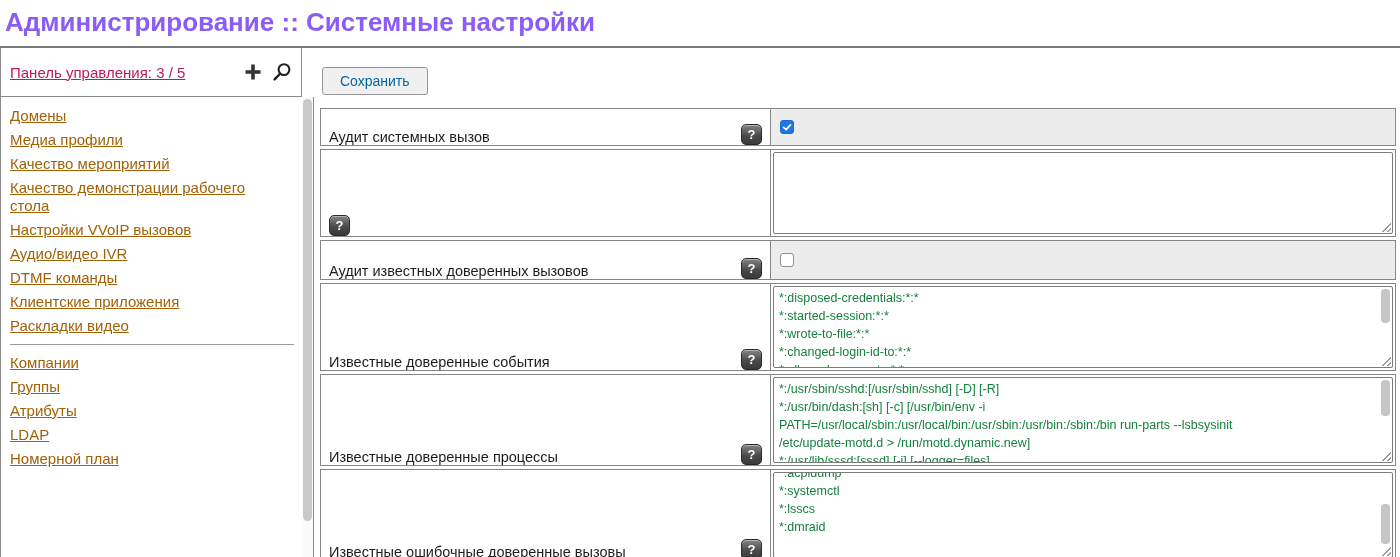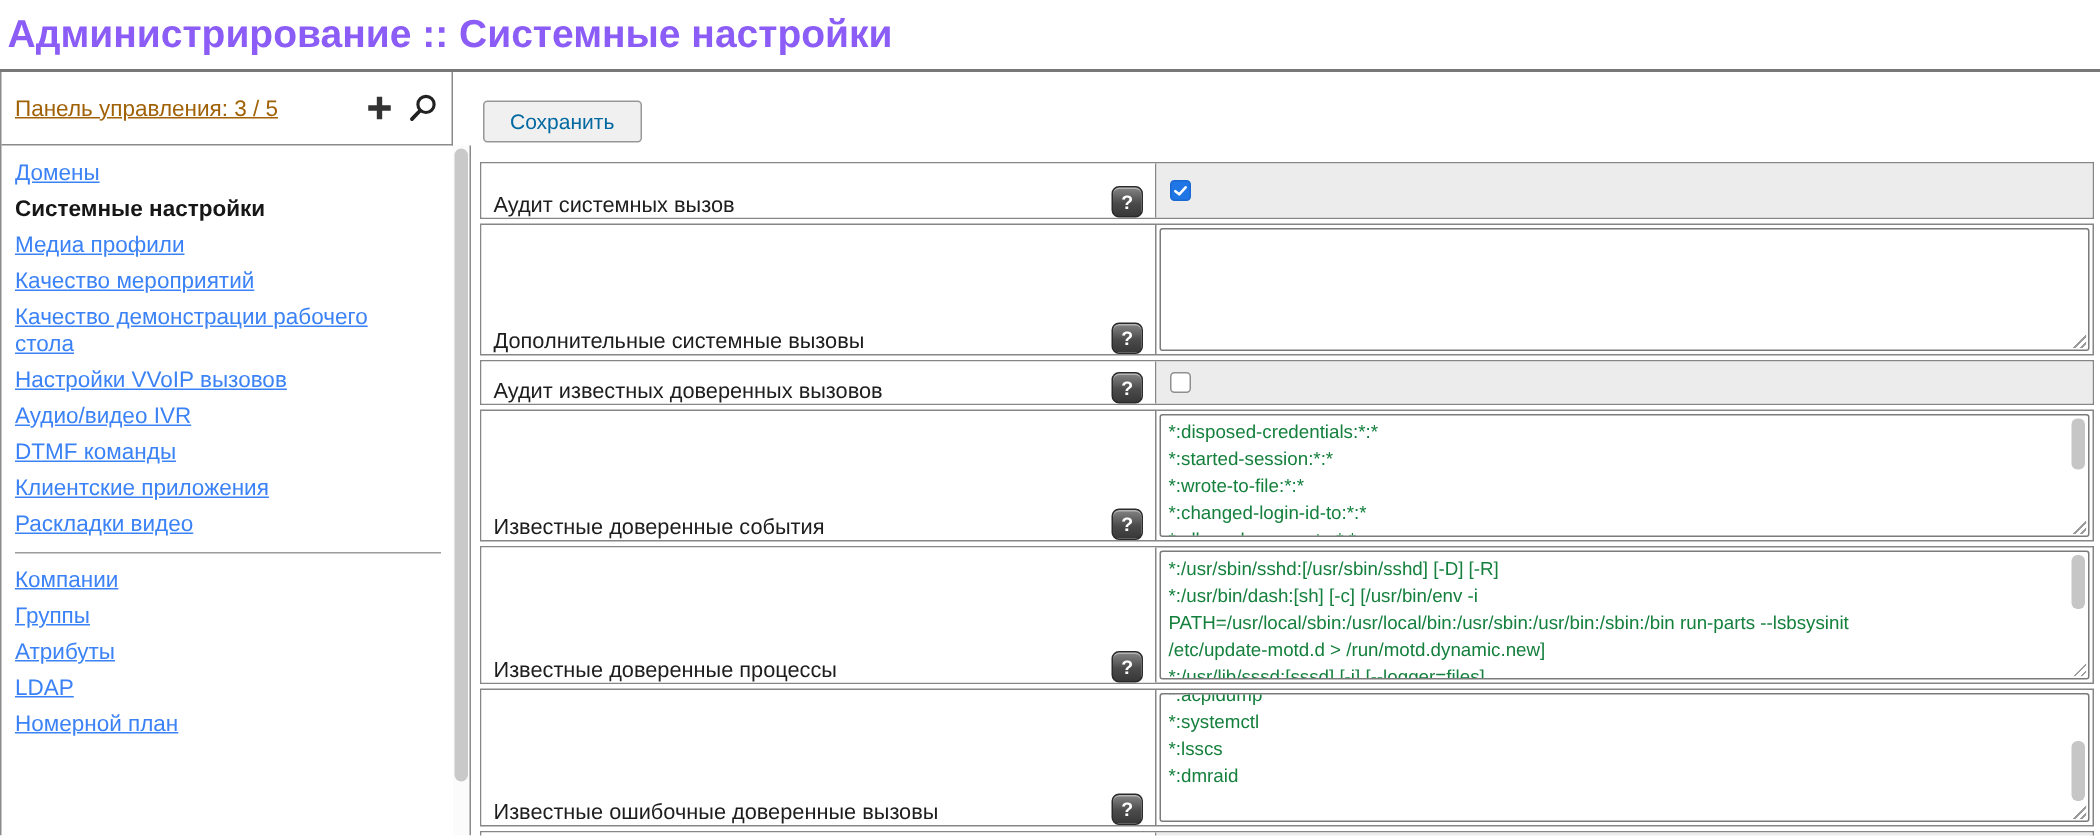--- a/index.html
+++ b/index.html
@@ -7,26 +7,26 @@
   body {
     width:1400px; height:557px; overflow:hidden; position:relative;
     background:#fff; font-family:"Liberation Sans", sans-serif; color:#1d1d1d;
   }
   .title { margin:0; padding:7px 0 0 5px; font-size:26px; font-weight:700; color:#8b5cf6; }
   .top-rule { position:absolute; left:0; top:46px; width:1400px; height:2px; background:#787878; }
 
   
   .sidebar { position:absolute; left:0; top:48px; width:302px; height:509px; border-left:1px solid #8b8b8b; background:#fff; }
   .sb-header { height:49px; border-bottom:1px solid #8b8b8b; border-right:1px solid #8b8b8b; display:flex; align-items:center; padding:0 8px 0 9px; }
-  .sb-header a { font-size:15px; color:#a16207; text-decoration:underline; white-space:nowrap; }
+  .sb-header a { font-size:15px; color:#be185d; text-decoration:underline; white-space:nowrap; }
   .sb-icons { margin-left:auto; display:flex; align-items:center; gap:7px; }
   .sb-icons span { display:flex; cursor:pointer; }
   .sb-nav { padding:10px 0 0 9px; }
   .sb-item { max-width:262px; line-height:18px; margin-bottom:6px; font-size:15px; }
-  a.sb-link { color:#3b82f6; text-decoration:underline; }
+  a.sb-link { color:#a16207; text-decoration:underline; }
   .sb-current { color:#161616; font-weight:700; }
   .sb-div { border-top:1px solid #9c9c9c; margin:9px 8px 9px 0; }
   .sb-scroll { position:absolute; left:302px; top:97px; width:12px; height:460px; background:#fbfbfb; border-right:1px solid #8b8b8b; }
   .sb-thumb { position:absolute; left:1px; top:2px; width:9px; height:422px; background:#c9c9c9; border-radius:5px; }
 
   
   .main { position:absolute; left:320px; top:48px; width:1080px; height:509px; }
   .save-btn { margin:19px 0 13px 2px; font-family:inherit; font-size:14px; color:#0369a1;
     background:#f0f0f0; border:1px solid #979797; border-radius:3px; padding:5px 17px; cursor:pointer; }
   .formtable { width:1076px; }
@@ -67,21 +67,20 @@
       <span>
         <svg width="23" height="23" viewBox="0 0 23 23">
             <circle cx="14" cy="8.6" r="5.4" fill="none" stroke="#222" stroke-width="2.1"></circle>
             <line x1="9.8" y1="13" x2="4.6" y2="18.4" stroke="#222" stroke-width="2.5" stroke-linecap="round"></line>
           </svg>
       </span>
     </span>
   </div>
   <nav class="sb-nav" id="sbnav">
       <div class="sb-item"><a href="#" class="sb-link">Домены</a></div>
-      <div class="sb-item"><span class="sb-current">Системные настройки</span></div>
       <div class="sb-item"><a href="#" class="sb-link">Медиа профили</a></div>
       <div class="sb-item"><a href="#" class="sb-link">Качество мероприятий</a></div>
       <div class="sb-item"><a href="#" class="sb-link">Качество демонстрации рабочего стола</a></div>
       <div class="sb-item"><a href="#" class="sb-link">Настройки VVoIP вызовов</a></div>
       <div class="sb-item"><a href="#" class="sb-link">Аудио/видео IVR</a></div>
       <div class="sb-item"><a href="#" class="sb-link">DTMF команды</a></div>
       <div class="sb-item"><a href="#" class="sb-link">Клиентские приложения</a></div>
       <div class="sb-item"><a href="#" class="sb-link">Раскладки видео</a></div>
       <div class="sb-div"></div>
       <div class="sb-item"><a href="#" class="sb-link">Компании</a></div>
@@ -106,31 +105,30 @@
         <div class="vcell gray">
           <span class="checkbox checked">
             <svg viewBox="0 0 14 14">
               <path d="M3 7.5L6 10l5-5.5" stroke="#fff" stroke-width="2" fill="none" stroke-linecap="round" stroke-linejoin="round"></path>
             </svg>
           </span>
         </div>
       </div>
       <div class="row" style="height: 88px;">
         <div class="lcell">
-          <div class="lbl">Дополнительные системные вызовы</div>
           <div class="help">?</div>
         </div>
         <div class="vcell">
           <div class="fake-ta">
             <div class="ta-content"></div>
             <div class="ta-resize"></div>
           </div>
         </div>
       </div>
-      <div class="row" style="height: 30px;">
+      <div class="row" style="height: 40px;">
         <div class="lcell">
           <div class="lbl">Аудит известных доверенных вызовов</div>
           <div class="help">?</div>
         </div>
         <div class="vcell gray">
           <span class="checkbox"></span>
         </div>
       </div>
       <div class="row" style="height: 88px;">
         <div class="lcell">

